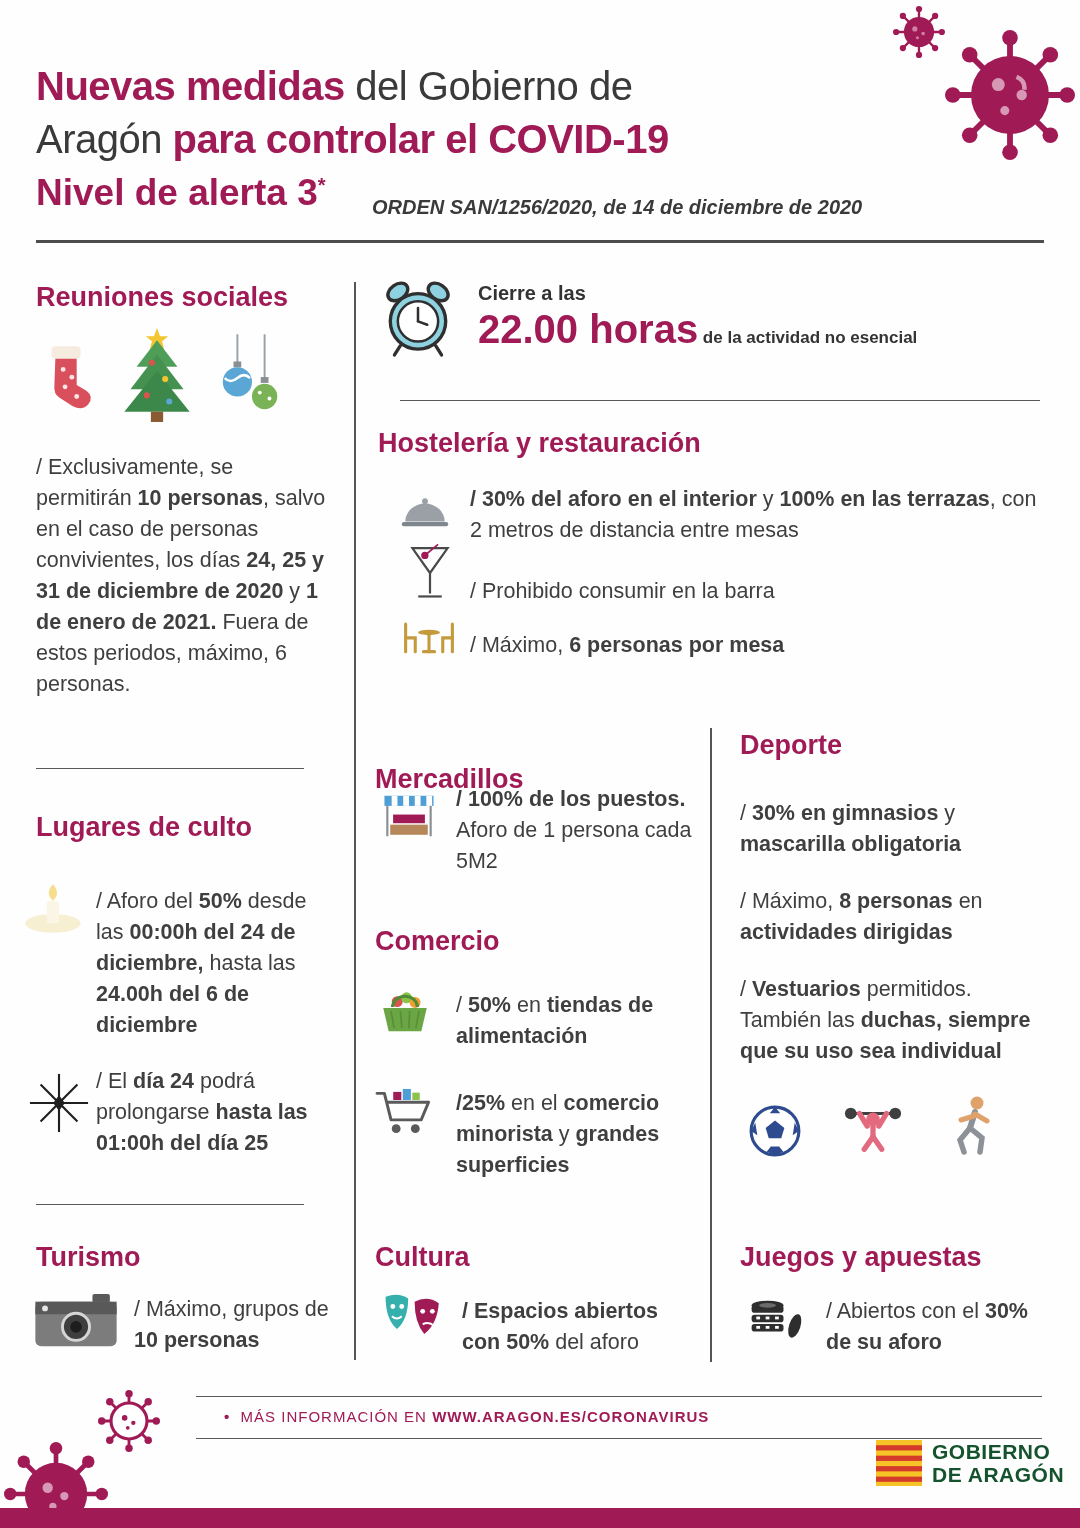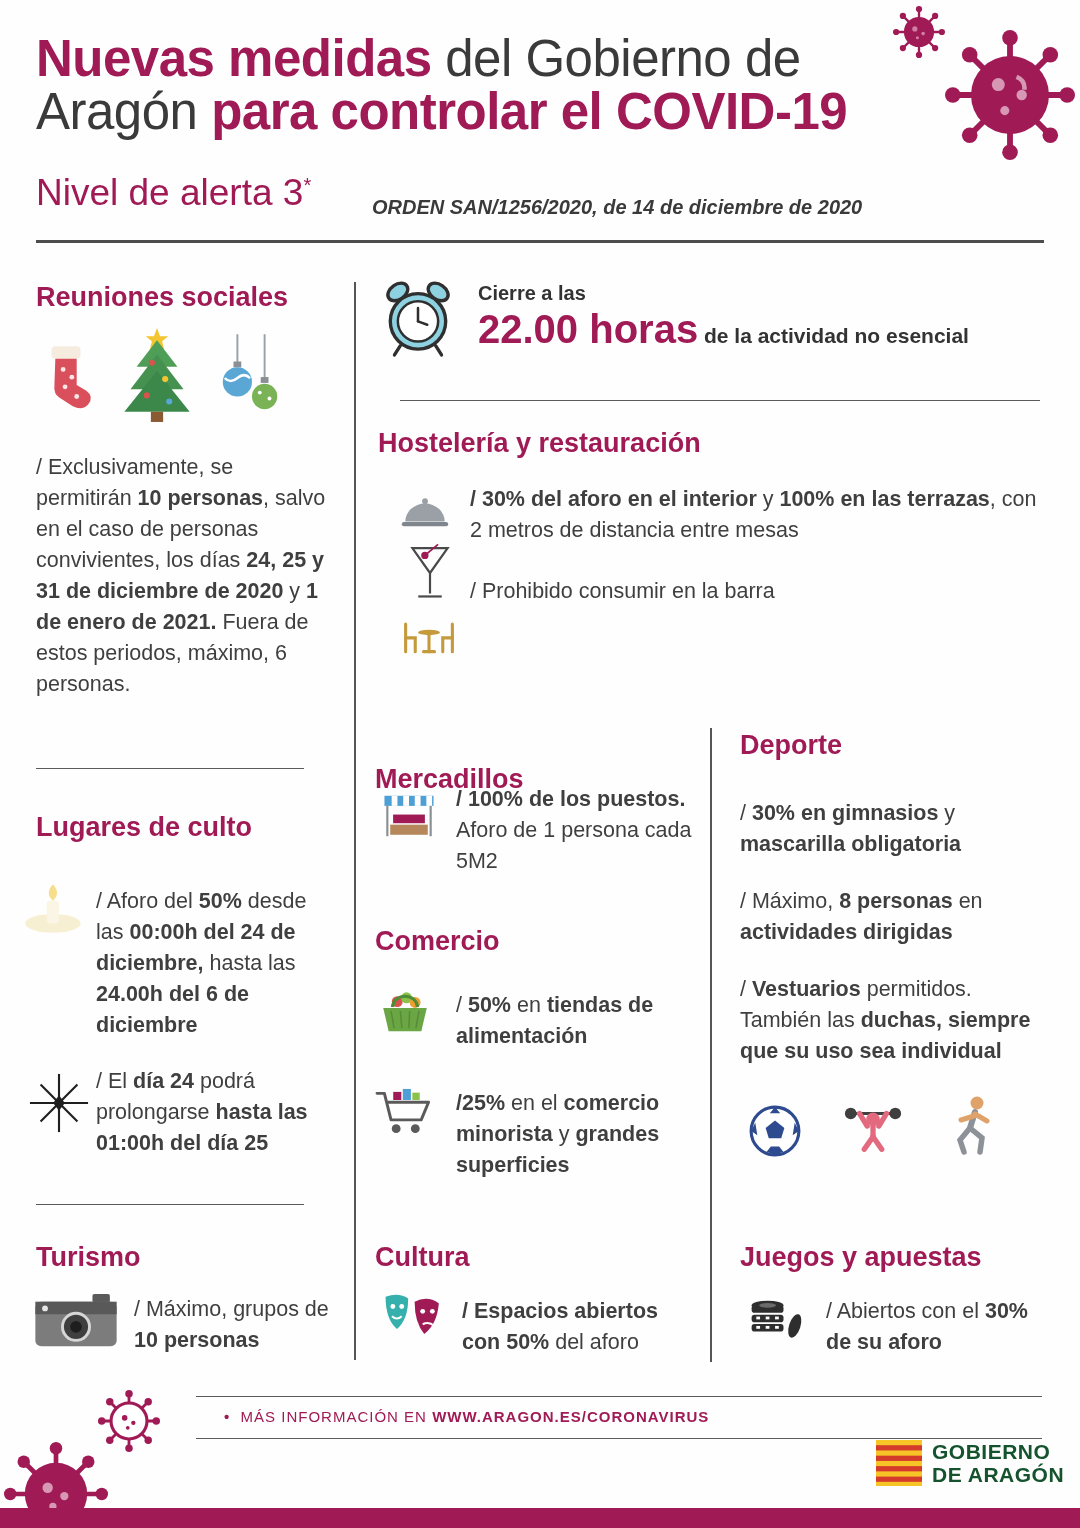--- a/index.html
+++ b/index.html
@@ -6,48 +6,48 @@
   :root { --accent:#A01A55; --dark:#3F3F3F; }
   html,body { margin:0; padding:0; background:#e9e9e9; }
   .page {
     position:relative; width:1080px; height:1528px; margin:0 auto;
     background:#fefefe; overflow:hidden;
     font-family:"Liberation Sans","DejaVu Sans",sans-serif; color:var(--dark);
   }
   .abs { position:absolute; }
   .b { font-weight:700; }
   .accent { color:var(--accent); }
-  .h1 { font-size:51px; line-height:53px; font-weight:400; color:#3a3a3a; letter-spacing:-0.5px; }
+  .h1 { font-size:40px; line-height:53px; font-weight:400; color:#3a3a3a; letter-spacing:-0.5px;margin-top:28px; }
   .h2 { font-size:27px; font-weight:700; color:var(--accent); }
   .txt { font-size:21.5px; line-height:1.44; color:var(--dark); }
   .hr  { border-top:3px solid #4d4d4d; height:0; }
   .thin{ border-top:1.5px solid #5a5a5a; height:0; }
   .vr  { width:2px; background:#555; }
   svg  { display:block; }
   .iconrow { display:flex; align-items:flex-end; gap:20px; }
   .alert { font-size:37px; color:var(--accent); }
   .order { font-size:20px; font-style:italic; font-weight:700; color:#3a3a3a; }
   .cierre-intro { font-size:20px; font-weight:700; color:#333; }
   .cierre-time  { font-size:40px; font-weight:700; color:var(--accent); }
-  .cierre-tail  { font-size:21px; font-weight:700; color:#333; }
+  .cierre-tail  { font-size:17px; font-weight:700; color:#333; }
   .footer-info { font-size:15px; letter-spacing:1px; color:var(--accent); }
   .logo-text { font-size:21px; line-height:23px; font-weight:700; color:#14532d; letter-spacing:0.5px; }
   .bottom-bar { background:var(--accent); }
 </style>
 </head>
 <body>
 
 <div class="page">
 
   <div class="abs h1" style="left:36px; top:32px; width:840px;">
     <div><span class="b accent">Nuevas medidas</span><span> del Gobierno de</span></div>
     <div><span>Aragón </span><span class="b accent">para controlar el COVID-19</span></div>
   </div>
 
-  <div class="abs alert" style="left:36px; top:172px;">
+  <div class="abs alert" style="left:36px; top:172px;font-weight:bold;">
     <span>Nivel de alerta 3</span><sup style="font-size:20px;">*</sup>
   </div>
 
   <div class="abs order" style="left:372px; top:196px;">ORDEN SAN/1256/2020, de 14 de diciembre de 2020</div>
 
   <span class="abs" style="left:893px; top:6px; width:52px;">
     <svg viewBox="0 0 100 100" width="52" height="52">
       <g stroke="#A01A55" stroke-width="4.5" stroke-linecap="round">
         <line x1="50" y1="50" x2="94" y2="50"></line>
           <line x1="50" y1="50" x2="81" y2="81"></line>
@@ -245,20 +245,21 @@
     <svg viewBox="0 0 96 64" width="66" height="44" fill="none" stroke="#c49a3c" stroke-width="4.5" stroke-linecap="round">
       <path d="M14 6 V46"></path>
         <path d="M14 26 H28 V46"></path>
       <path d="M82 6 V46"></path>
         <path d="M82 26 H68 V46"></path>
       <ellipse cx="48" cy="18" rx="16" ry="4" fill="#c49a3c" stroke="none"></ellipse>
       <line x1="48" y1="22" x2="48" y2="46"></line>
       <line x1="40" y1="46" x2="56" y2="46"></line>
     </svg>
   </span>
+  <div class="abs txt" style="left:470px; top:630px; width:578px;"><span>/ Máximo, </span><span class="b">6 personas por mesa</span></div>
 
   <div class="abs h2" style="left:375px; top:764px;">Mercadillos</div>
 
   <span class="abs" style="left:380px; top:790px;">
     <svg viewBox="0 0 80 72" width="58" height="52">
       <rect x="6" y="8" width="68" height="14" fill="#4d9fd6"></rect>
       <rect x="16" y="8" width="8" height="14" fill="#fff"></rect>
         <rect x="32" y="8" width="8" height="14" fill="#fff"></rect>
       <rect x="48" y="8" width="8" height="14" fill="#fff"></rect>
         <rect x="64" y="8" width="8" height="14" fill="#fff"></rect>

